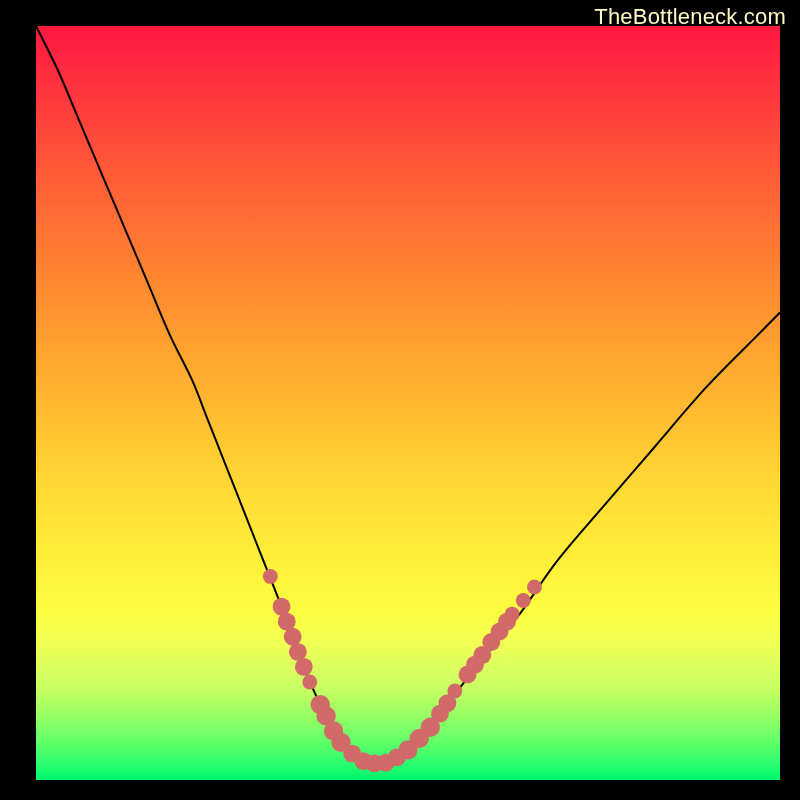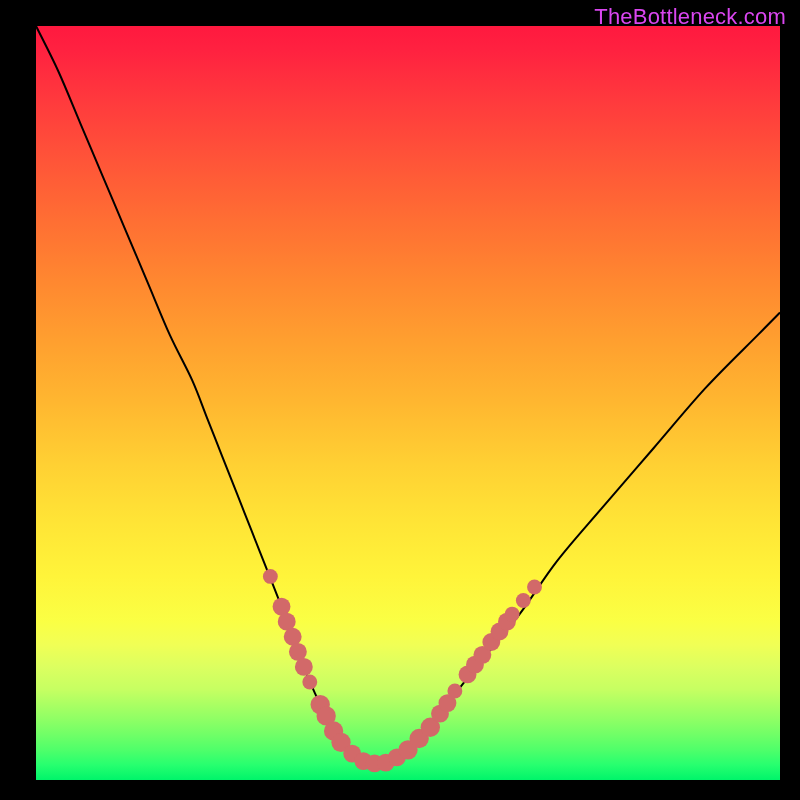--- a/index.html
+++ b/index.html
@@ -48,21 +48,21 @@
       #70ff67 94%,
       #4fff6a 96%,
       #27ff6f 98%,
       #00f46a 100%
     );
   }
   .watermark {
     position: absolute;
     top: 4px;
     right: 14px;
-    color: #d946ef;
+    color: #fef9c3;
     font-size: 22px;
     font-weight: 500;
     letter-spacing: 0.2px;
     z-index: 20;
   }
   svg.curve {
     position: absolute;
     left: 0;
     top: 0;
     width: 744px;

